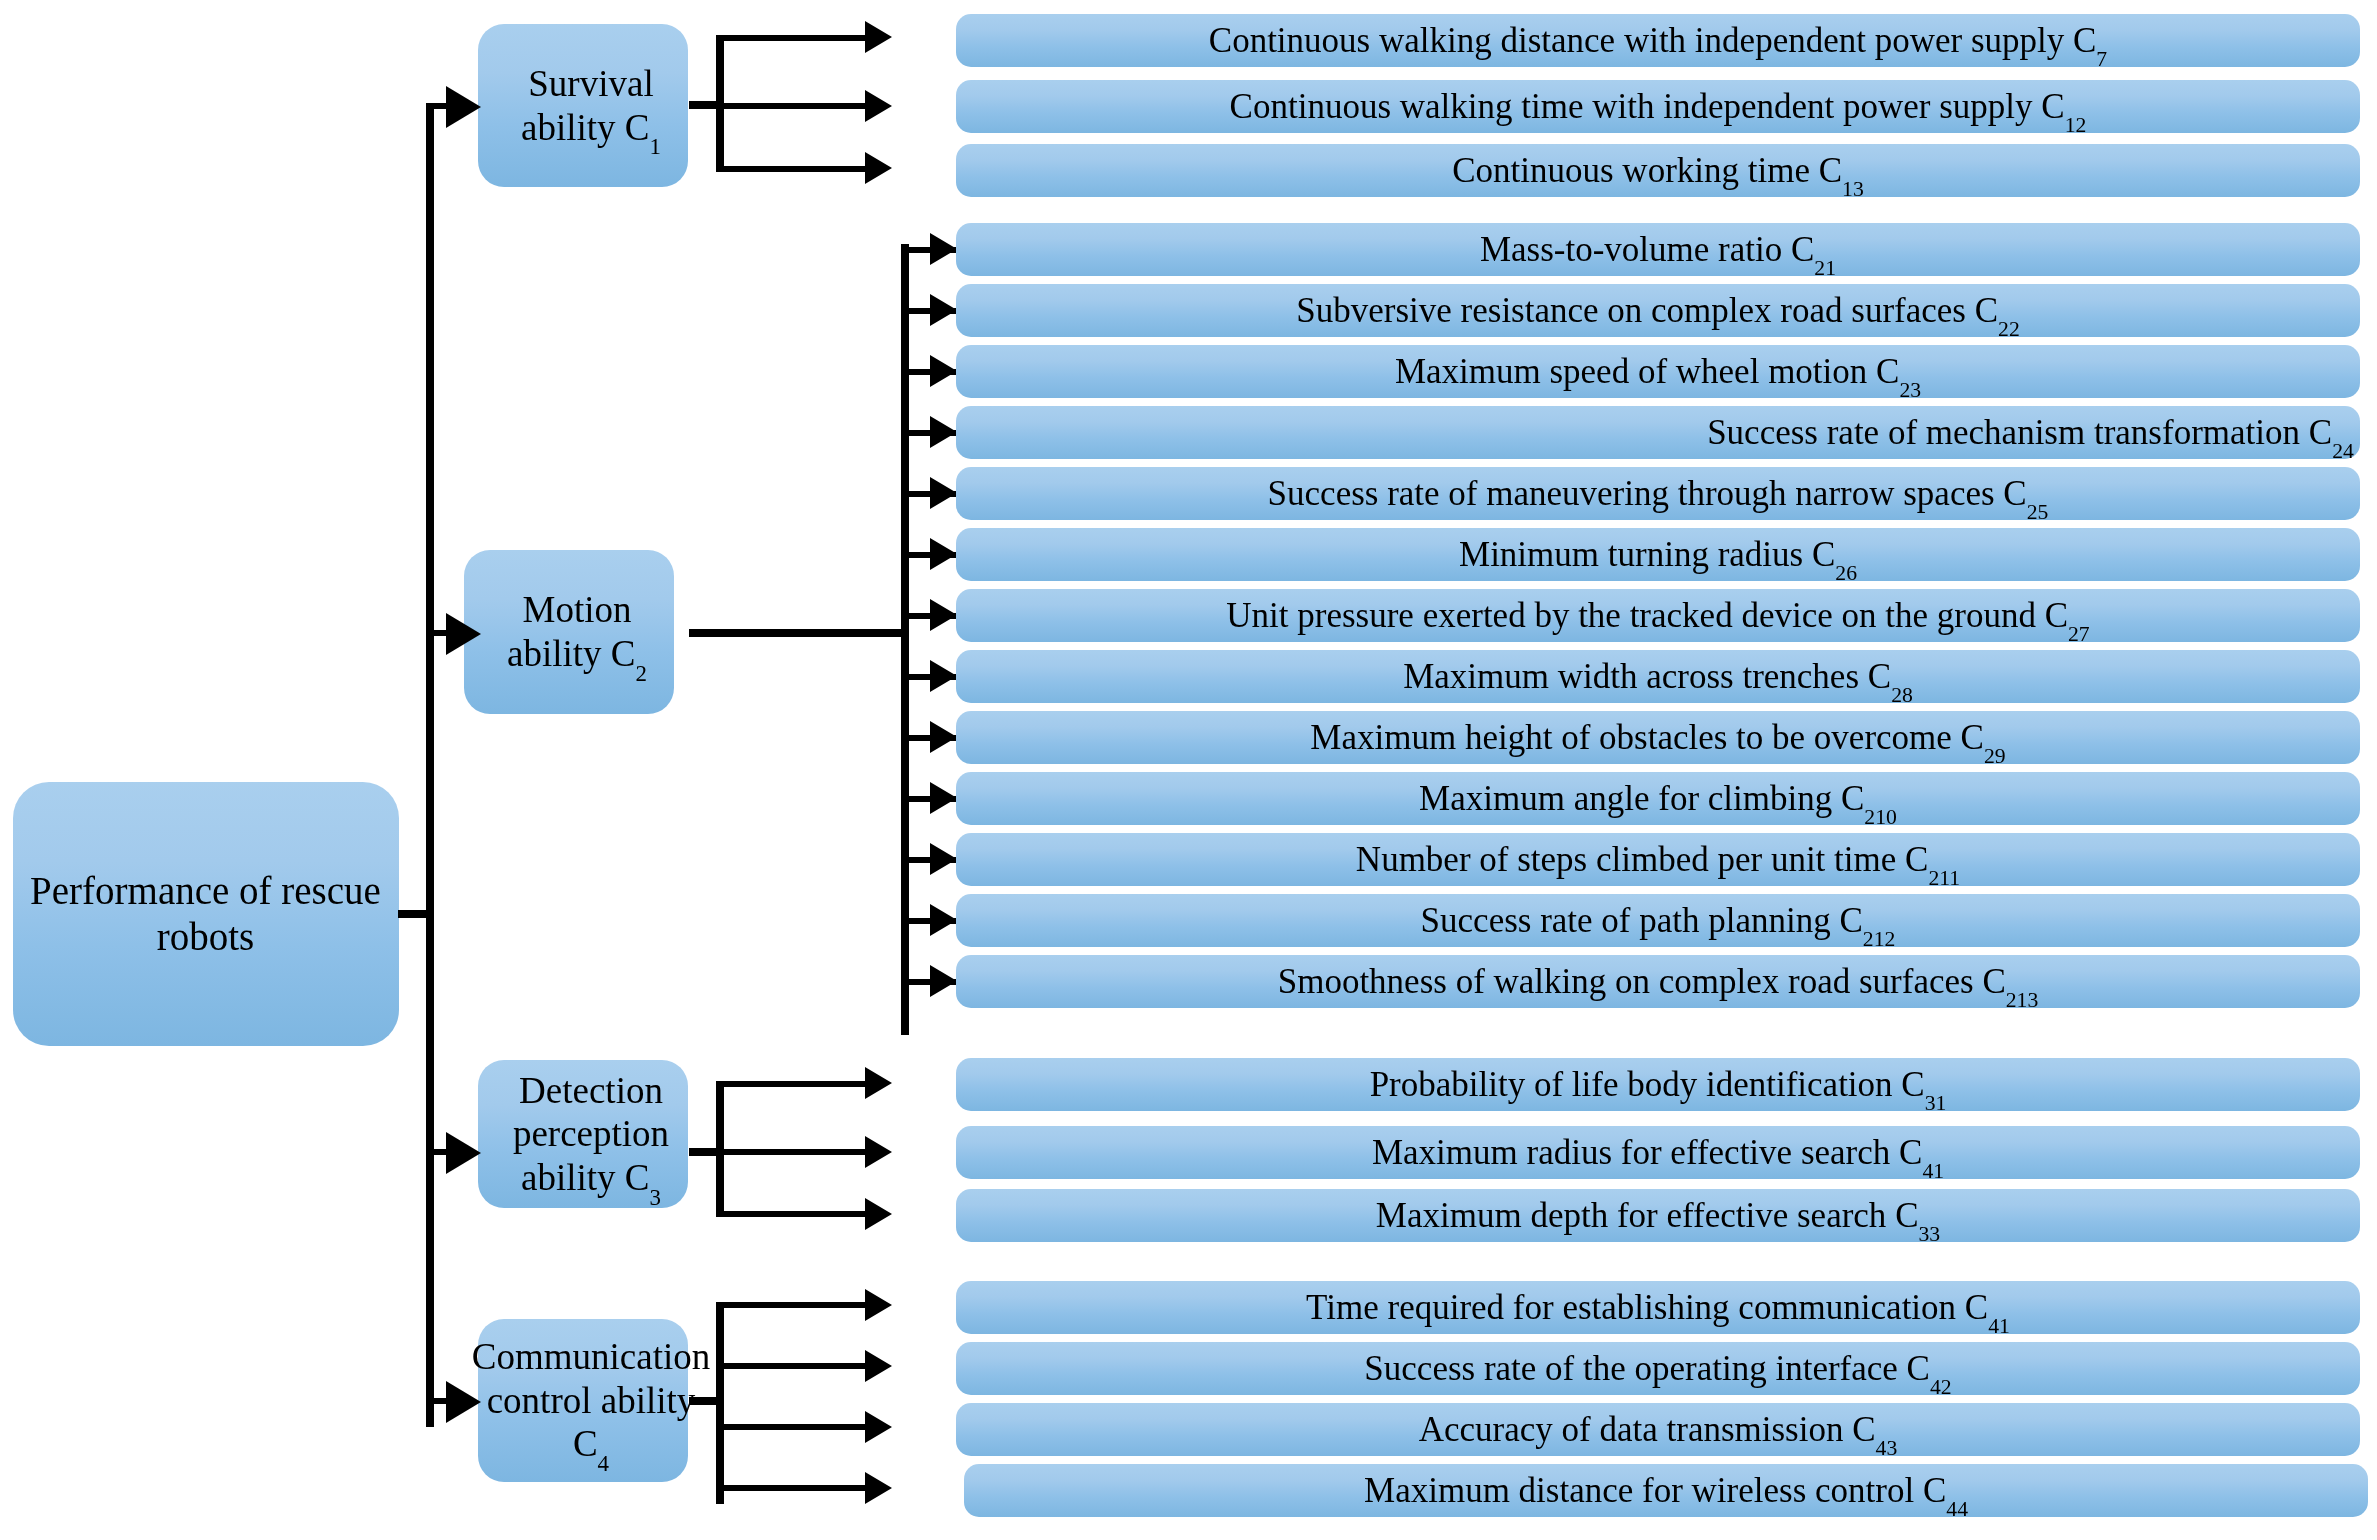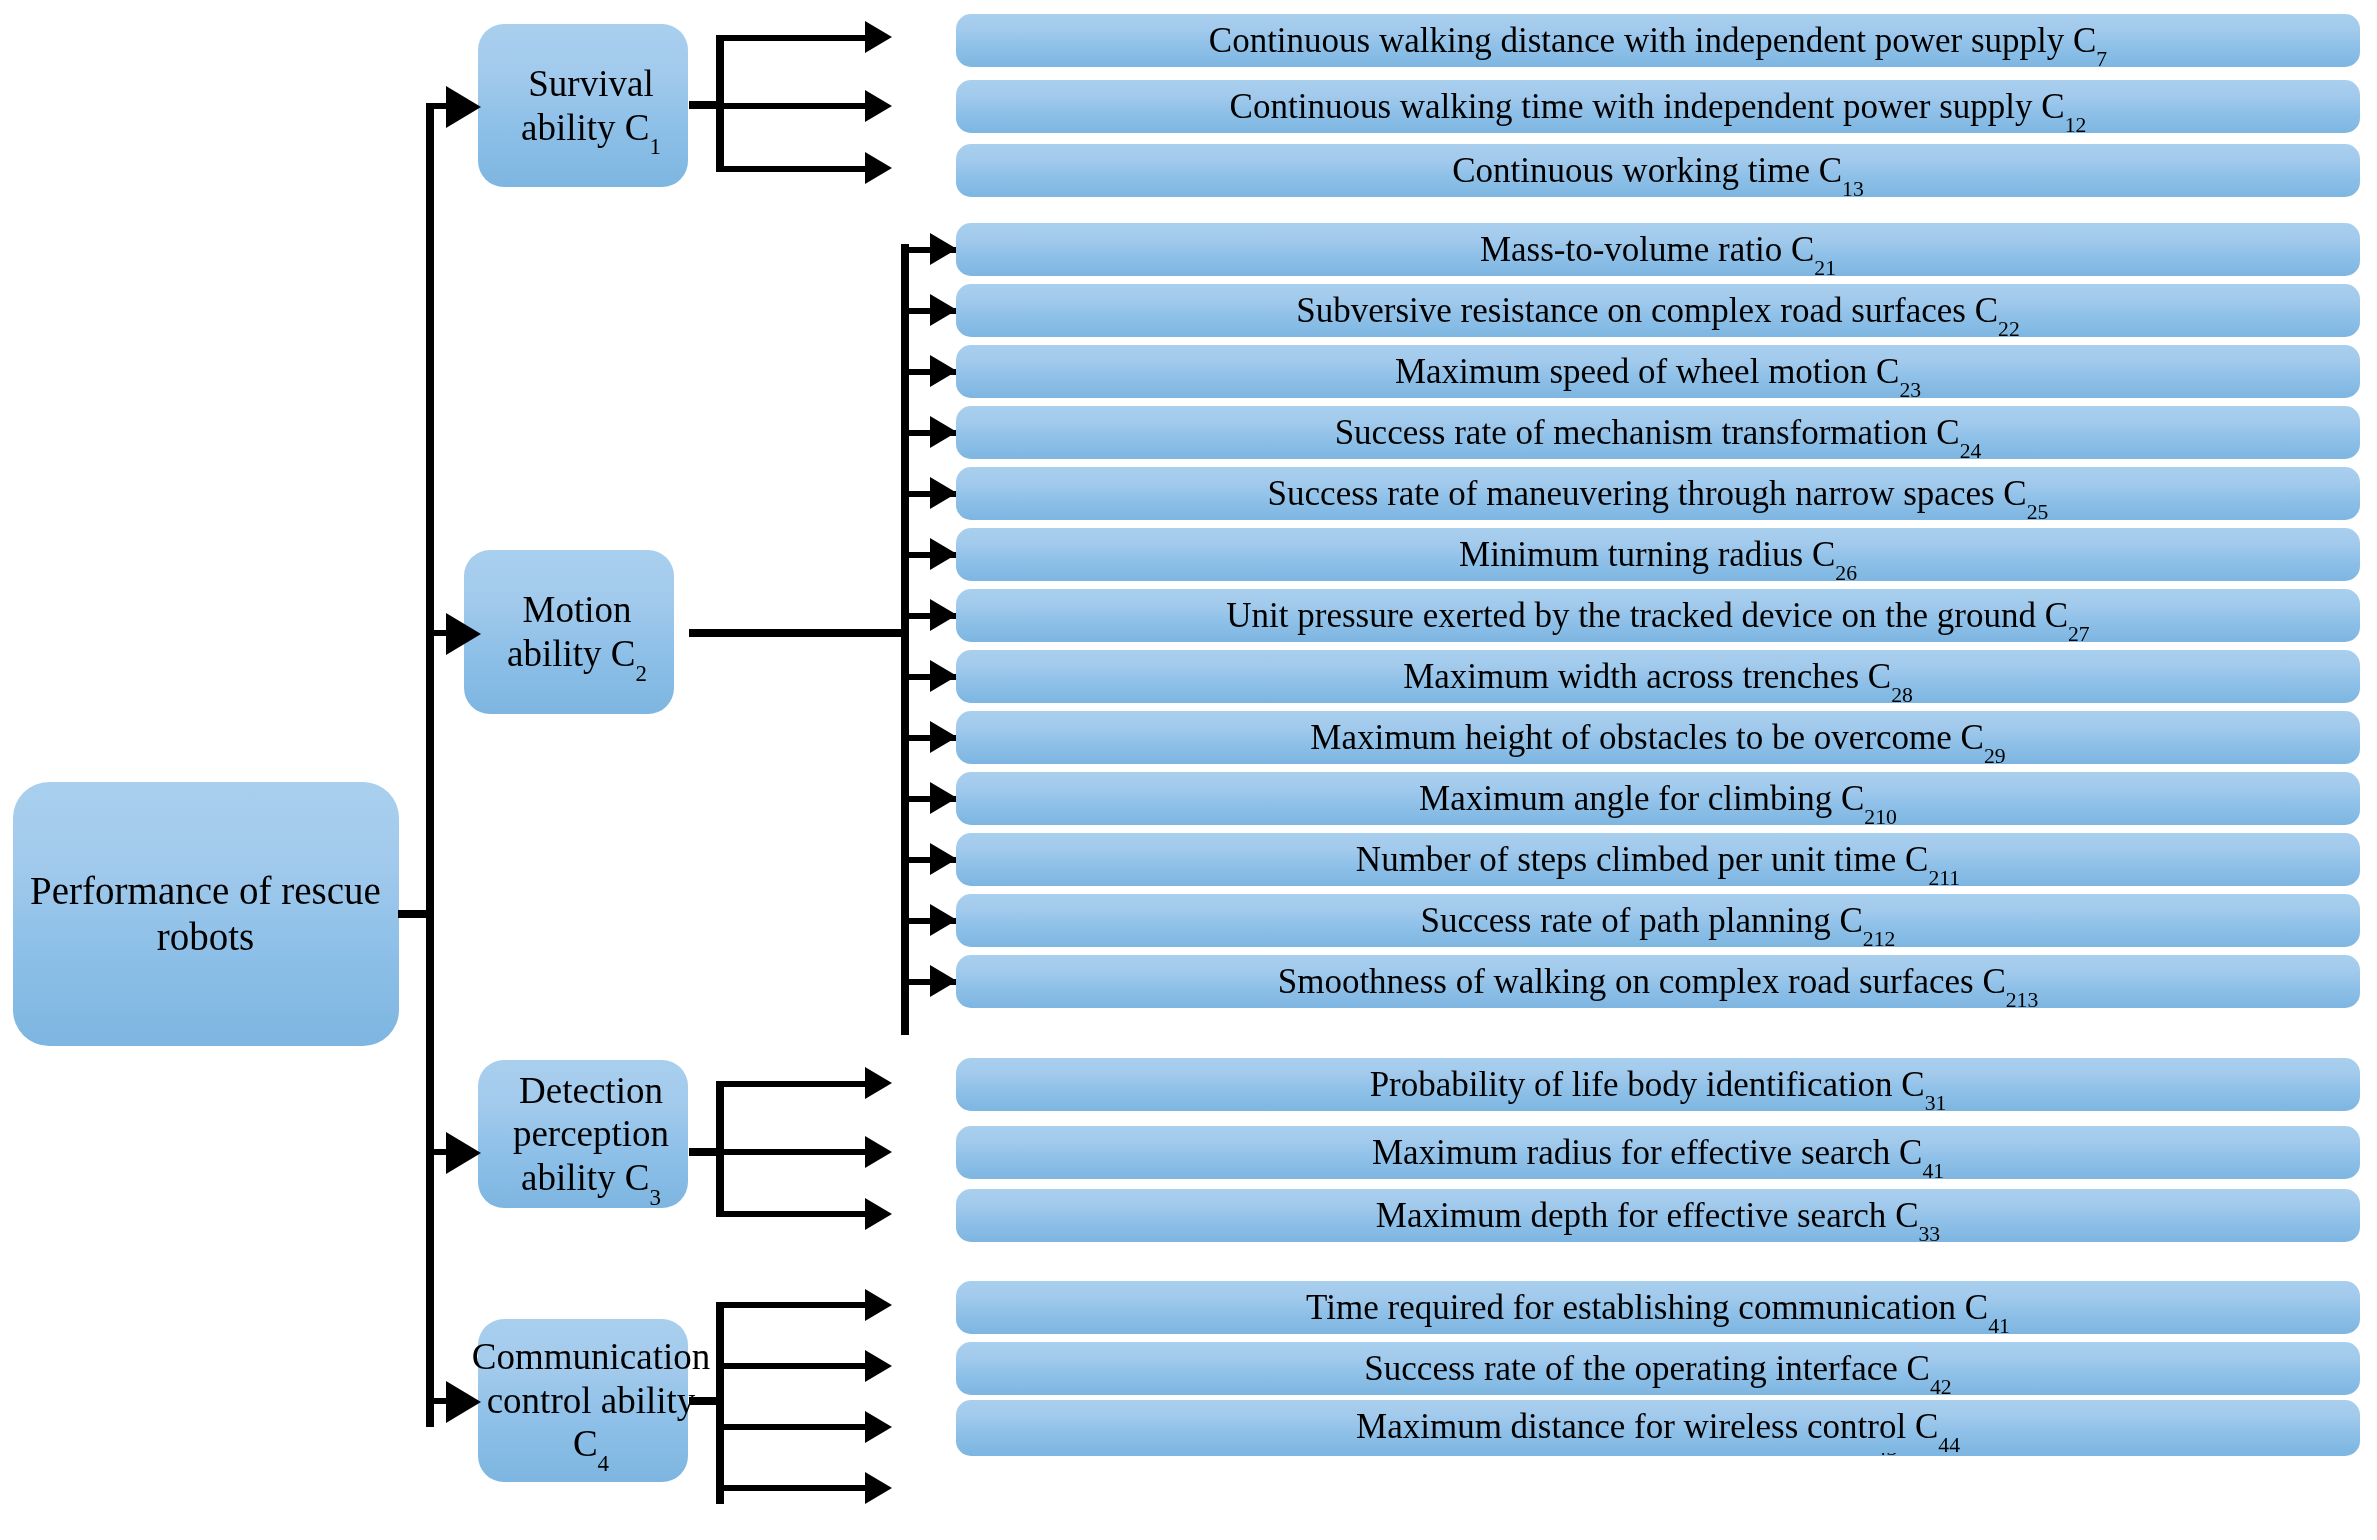--- a/index.html
+++ b/index.html
@@ -212,21 +212,21 @@
 
   <div class="node leaf" style="top:223px;">
     <span class="txt"><span>Mass-to-volume ratio</span> <span class="ital">C</span><sub>21</sub></span>
   </div>
   <div class="node leaf" style="top:284px;">
     <span class="txt"><span>Subversive resistance on complex road surfaces</span> <span class="ital">C</span><sub>22</sub></span>
   </div>
   <div class="node leaf" style="top:345px;">
     <span class="txt"><span>Maximum speed of wheel motion</span> <span class="ital">C</span><sub>23</sub></span>
   </div>
-  <div class="node leaf" style="top:406px;">
+  <div class="node leaf" style="top:406px;justify-content:flex-end;">
     <span class="txt"><span>Success rate of mechanism transformation</span> <span class="ital">C</span><sub>24</sub></span>
   </div>
   <div class="node leaf" style="top:467px;">
     <span class="txt"><span>Success rate of maneuvering through narrow spaces </span> <span class="ital">C</span><sub>25</sub></span>
   </div>
   <div class="node leaf" style="top:528px;">
     <span class="txt"><span>Minimum turning radius</span> <span class="ital">C</span><sub>26</sub></span>
   </div>
   <div class="node leaf" style="top:589px;">
     <span class="txt"><span>Unit pressure exerted by the tracked device on the ground</span> <span class="ital">C</span><sub>27</sub></span>
@@ -262,18 +262,18 @@
 
   <div class="node leaf" style="top:1281px;">
     <span class="txt"><span>Time required for establishing communication</span> <span class="ital">C</span><sub>41</sub></span>
   </div>
   <div class="node leaf" style="top:1342px;">
     <span class="txt"><span>Success rate of the operating interface</span> <span class="ital">C</span><sub>42</sub></span>
   </div>
   <div class="node leaf" style="top:1403px;">
     <span class="txt"><span>Accuracy of data transmission</span> <span class="ital">C</span><sub>43</sub></span>
   </div>
-  <div class="node leaf" style="top:1400px;">
+  <div class="node leaf" style="top:1464px;margin-left:8px;">
     <span class="txt"><span>Maximum distance for wireless control</span> <span class="ital">C</span><sub>44</sub></span>
   </div>
 
 </div>
 
 
 </body></html>

